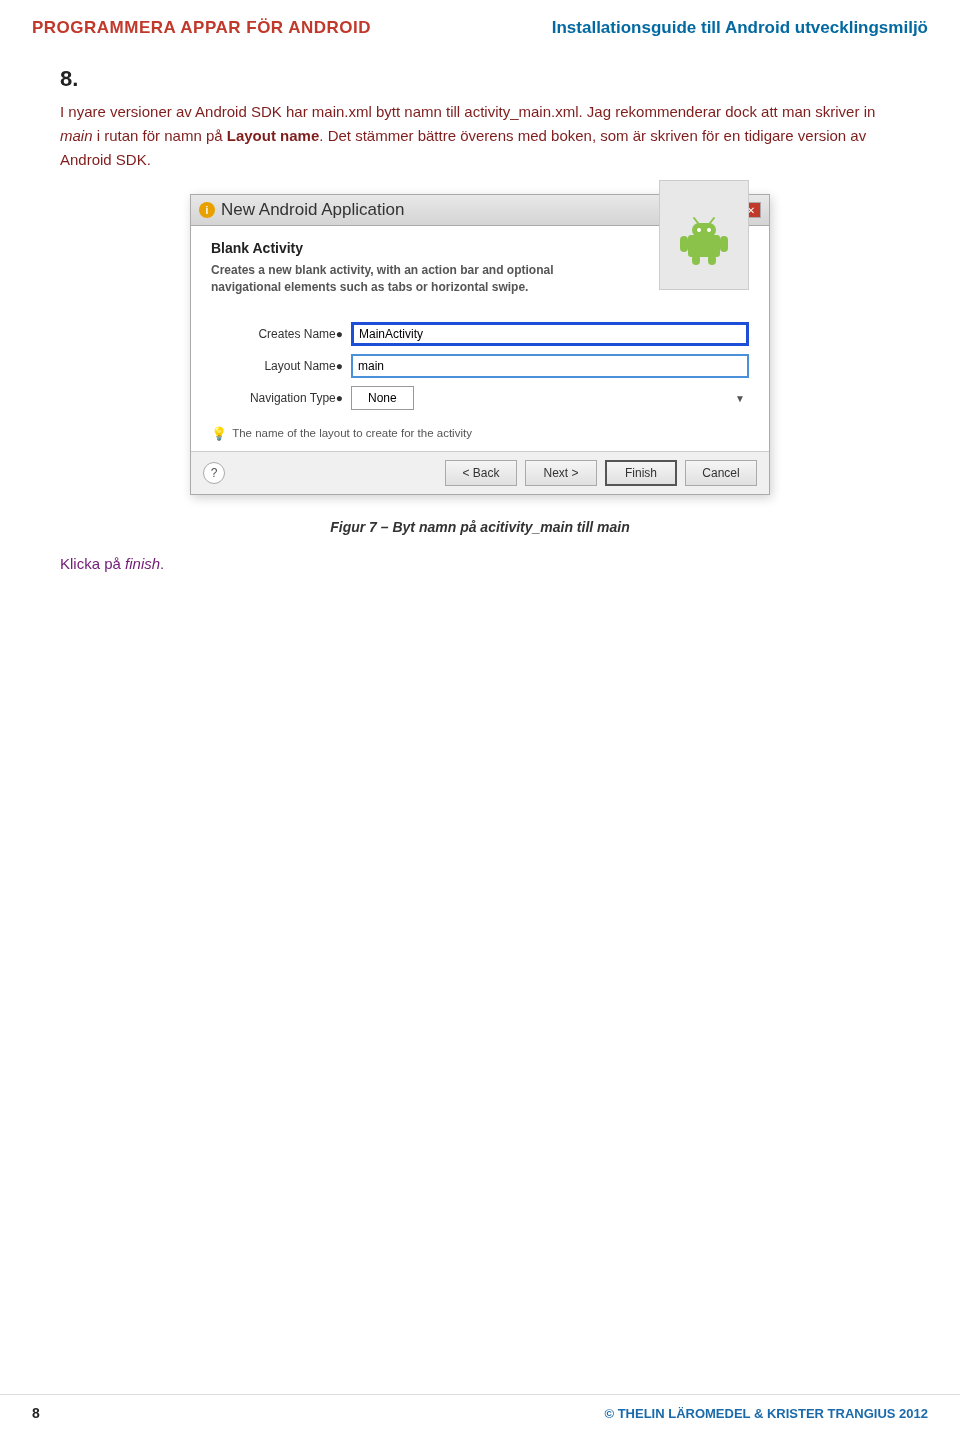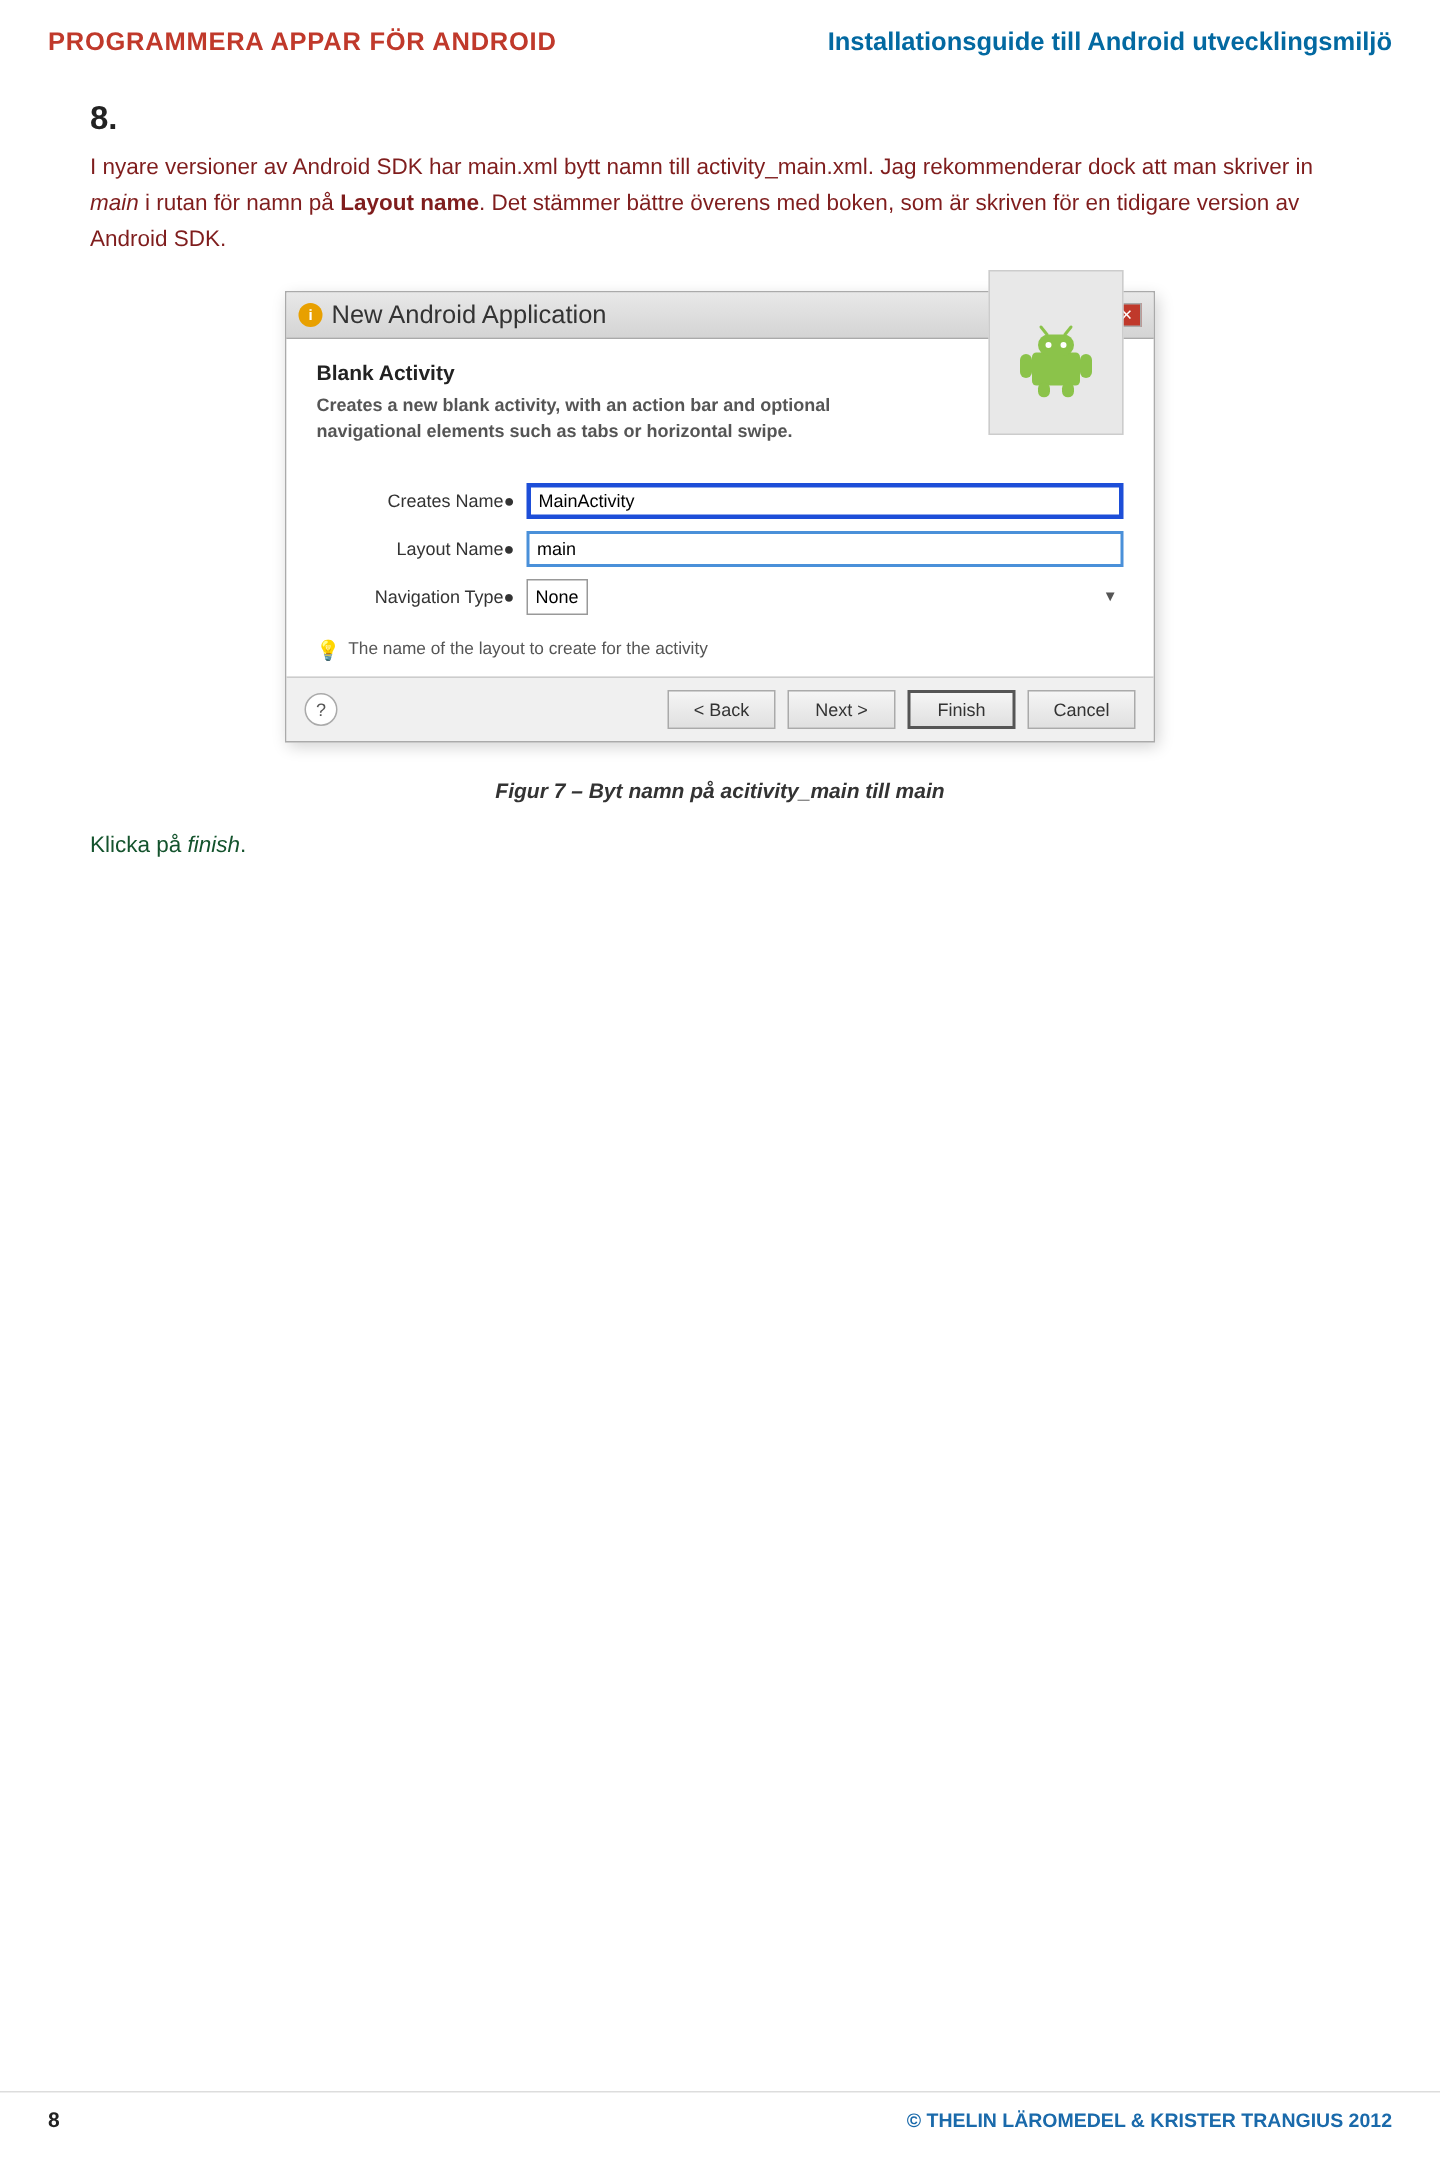--- a/index.html
+++ b/index.html
@@ -201,21 +201,21 @@
 
     .form-input.active {
       border-color: #4a90d9;
       border-width: 2px;
     }
 
     .form-select {
       flex: 1;
       height: 24px;
       border: 1px solid #999;
-      padding: 2px 5px;
+      padding: 2px 16px;
       font-size: 12px;
       background: white;
       appearance: none;
       -webkit-appearance: none;
       position: relative;
     }
 
     .select-wrapper {
       flex: 1;
       position: relative;
@@ -298,21 +298,21 @@
       margin-bottom: 20px;
     }
 
     .figure-caption strong {
       font-style: italic;
     }
 
     
     .bottom-text {
       font-size: 15px;
-      color: #14532d;
+      color: #701a75;
       margin-top: 10px;
     }
 
     .bottom-text em {
       font-style: italic;
     }
 
     
     .page-footer {
       position: absolute;

